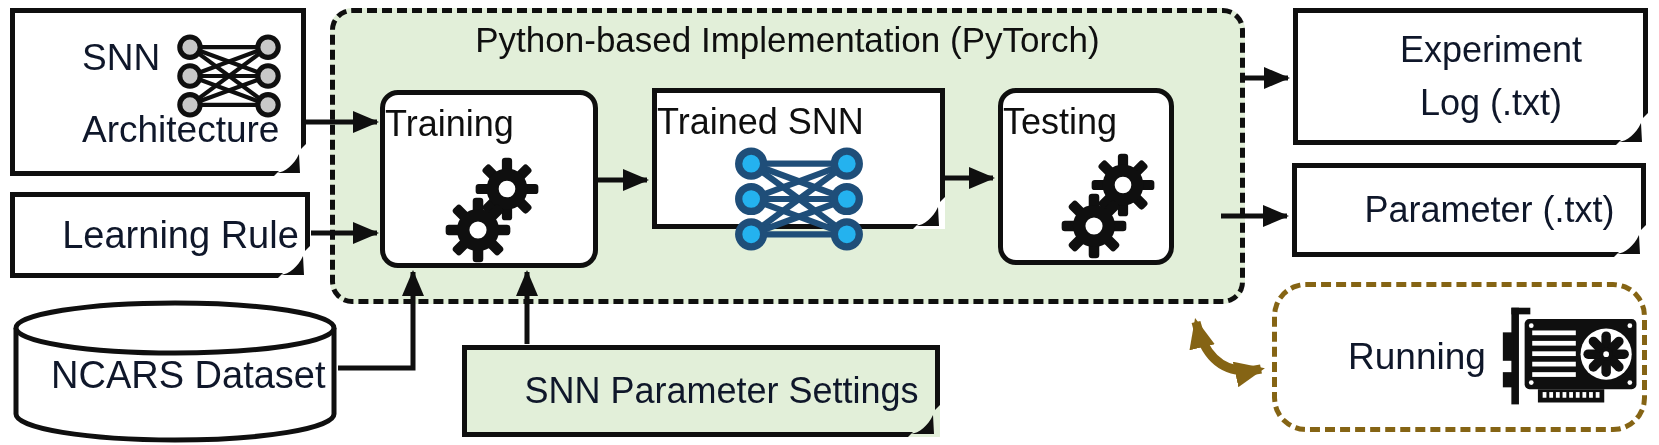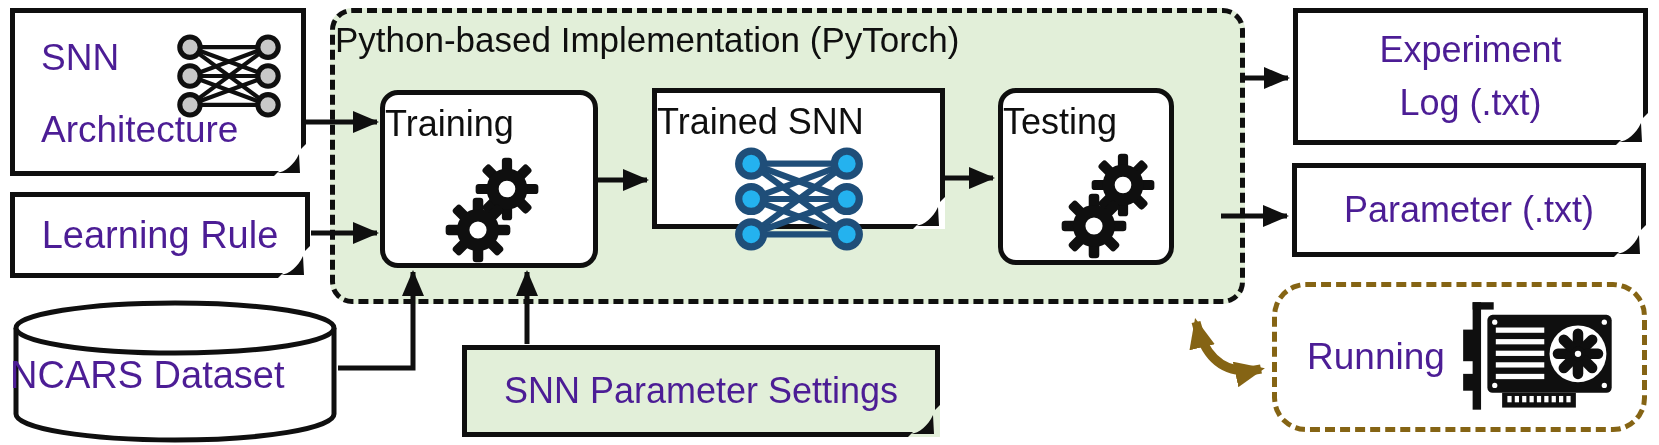--- a/index.html
+++ b/index.html
@@ -1,29 +1,29 @@
 <!DOCTYPE html>
 <html><head>
 <meta charset="utf-8">
 <style>
   html,body { margin:0; padding:0; background:#fff; }
   .canvas {
     position:relative; width:1659px; height:445px; background:#fff;
     font-family:"Liberation Sans", sans-serif; color:#0f0f0f; overflow:hidden;
   }
   .box { position:absolute; box-sizing:border-box; background:#fff; border:5px solid #0f0f0f; }
-  .label { color:#4c1d95; }
+  .label { color:#0f172a;margin-left:41px; }
   .center { display:flex; align-items:center; justify-content:center; text-align:center; }
 
   
   .pipeline {
     position:absolute; left:330px; top:8px; width:915px; height:296px; box-sizing:border-box;
     background:#e2efd9; border:5px dashed #0f0f0f; border-radius:22px;
   }
-  .pipeline-title { margin-top:7px; font-size:35px; }
+  .pipeline-title { margin-top:7px; text-align:center; font-size:35px; }
 
   
   .snn-arch { left:10px; top:8px; width:296px; height:168px; }
   .snn-arch .l1 { position:absolute; left:26px; top:24px; font-size:37px; }
   .snn-arch .l2 { position:absolute; left:26px; top:96px; font-size:37px; }
   .snn-arch .net { position:absolute; right:16px; top:20px; }
   .learning-rule { left:10px; top:192px; width:300px; height:86px; font-size:38px; }
 
   
   .cyl { position:absolute; left:10px; top:298px; width:330px; height:146px; }

